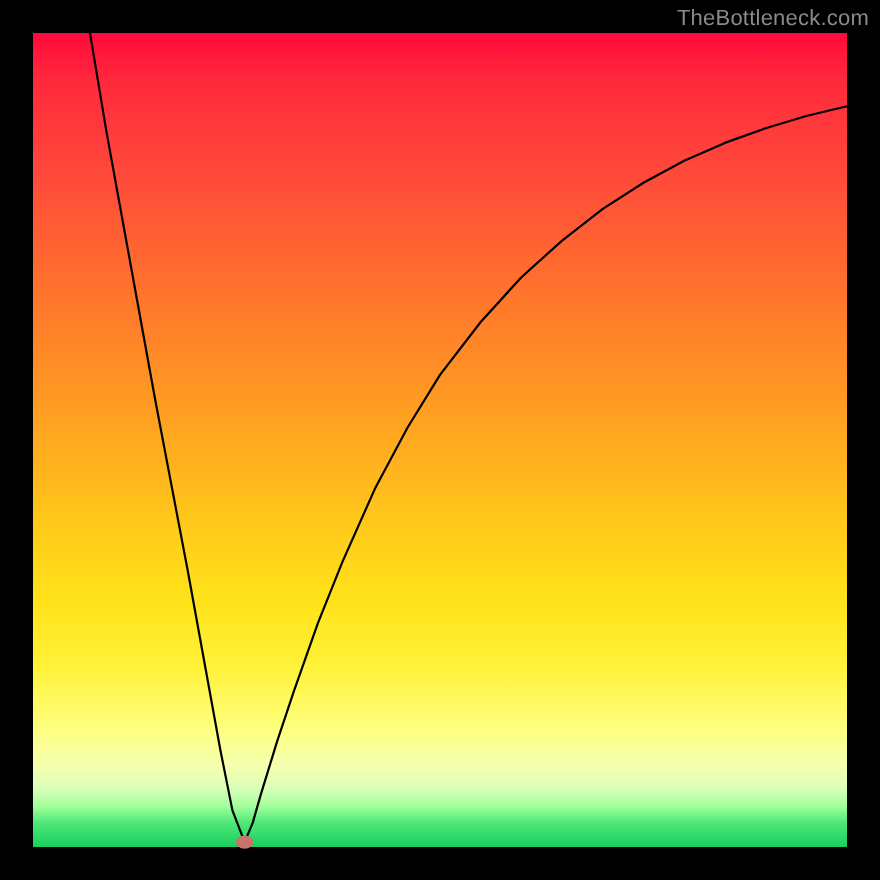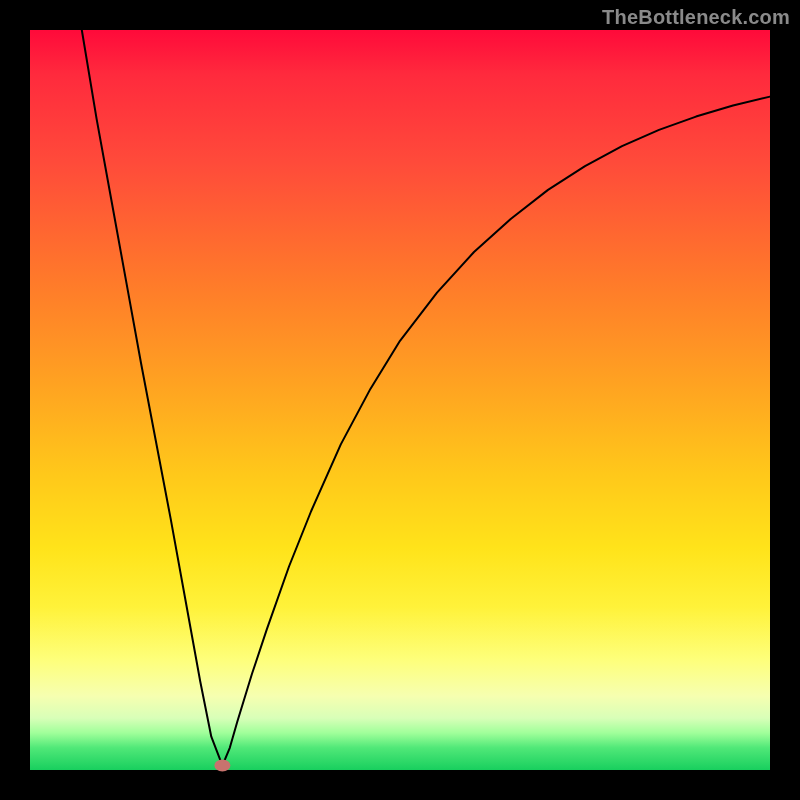--- a/index.html
+++ b/index.html
@@ -60,21 +60,21 @@
   .marker {
     fill: #c8736e;
     stroke: none;
   }
   .watermark {
     position: absolute;
     top: 6px;
     right: 10px;
     color: #8a8a8a;
     font-size: 20px;
-    font-weight: 700;
+    font-weight: 400;
     letter-spacing: 0.2px;
     user-select: none;
   }
 </style>
 </head>
 <body>
 
 <div class="frame">
 
   <div class="watermark">TheBottleneck.com</div>

